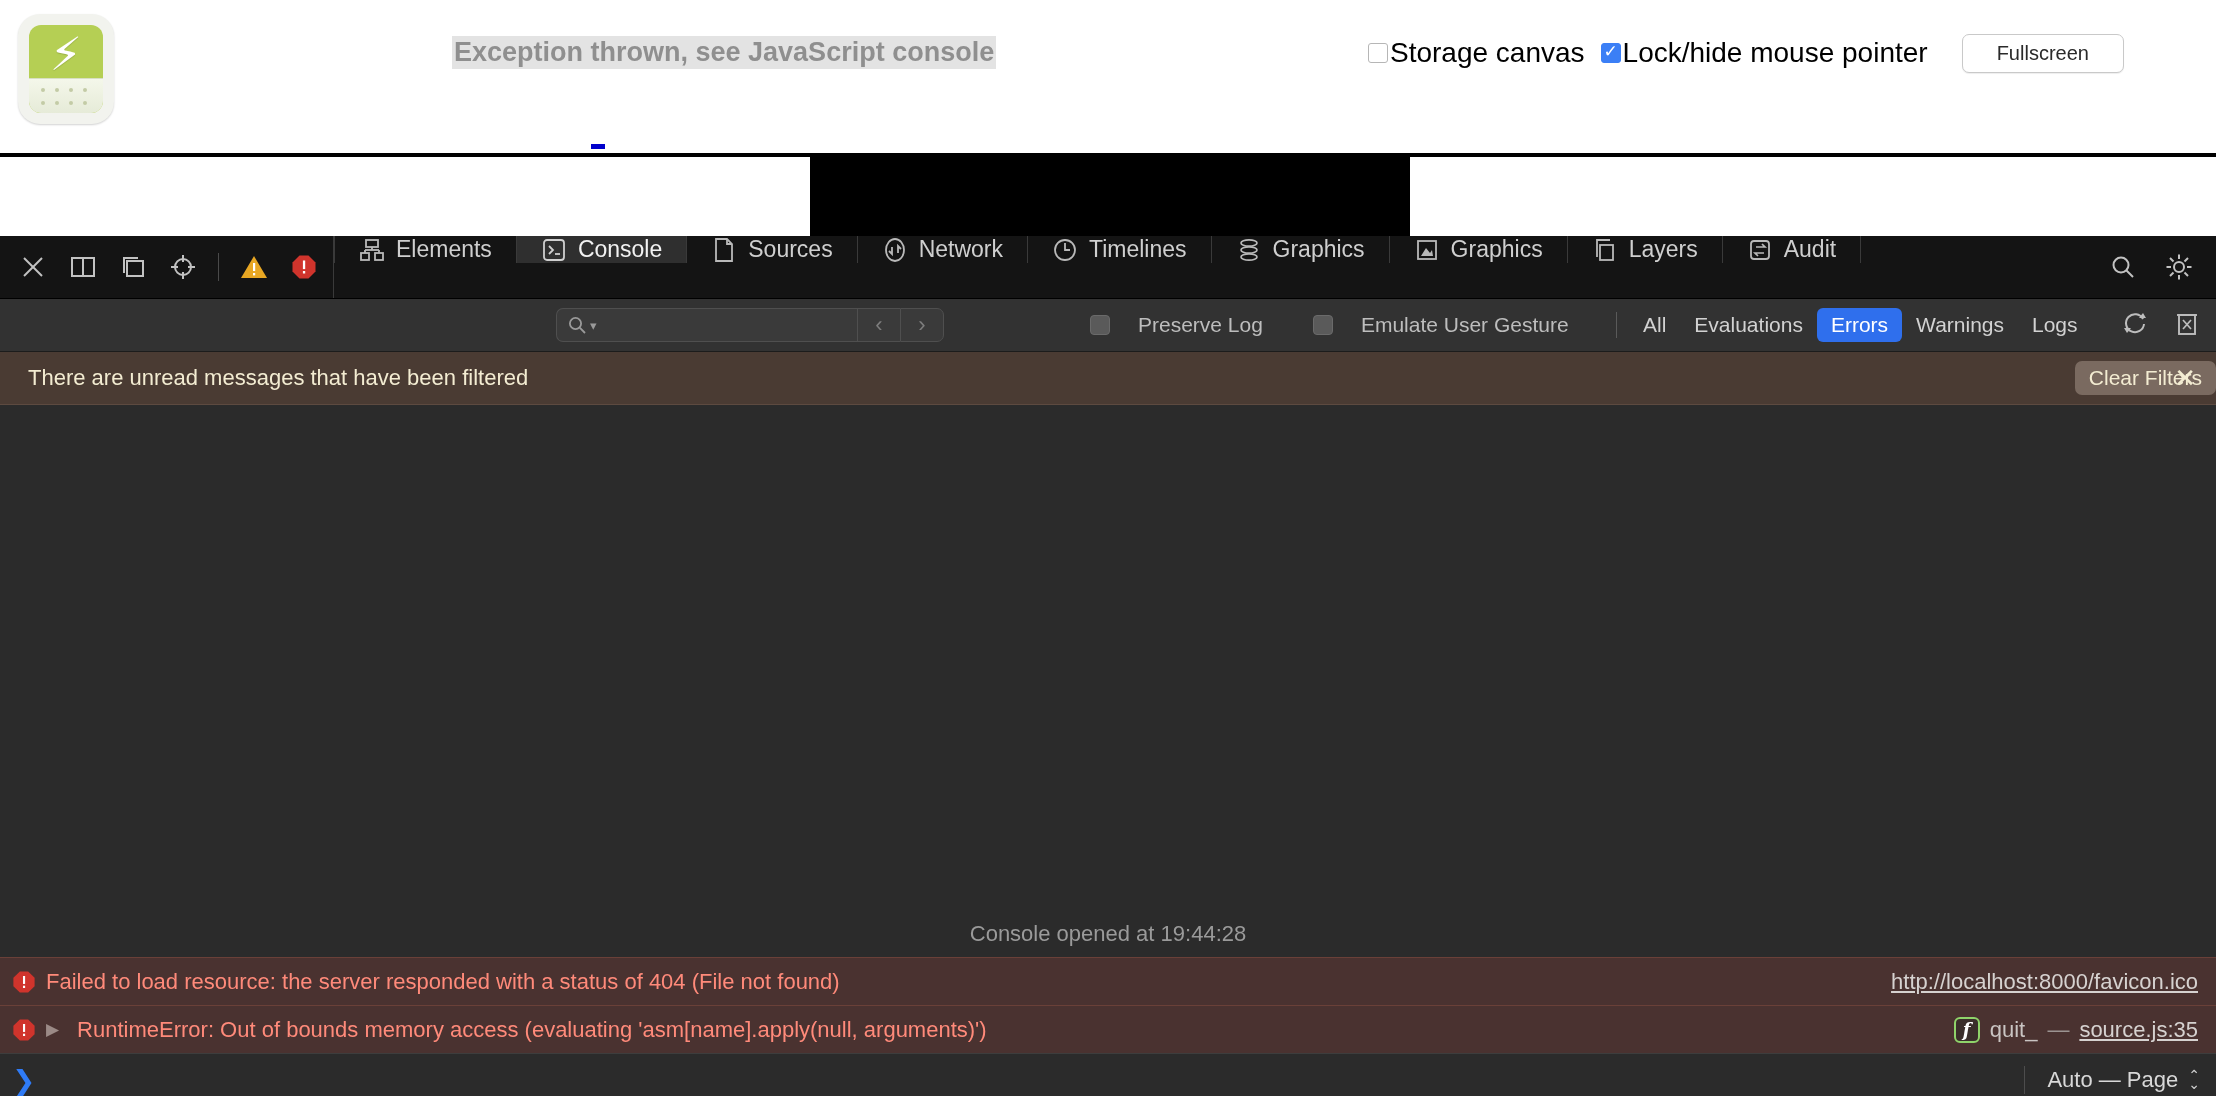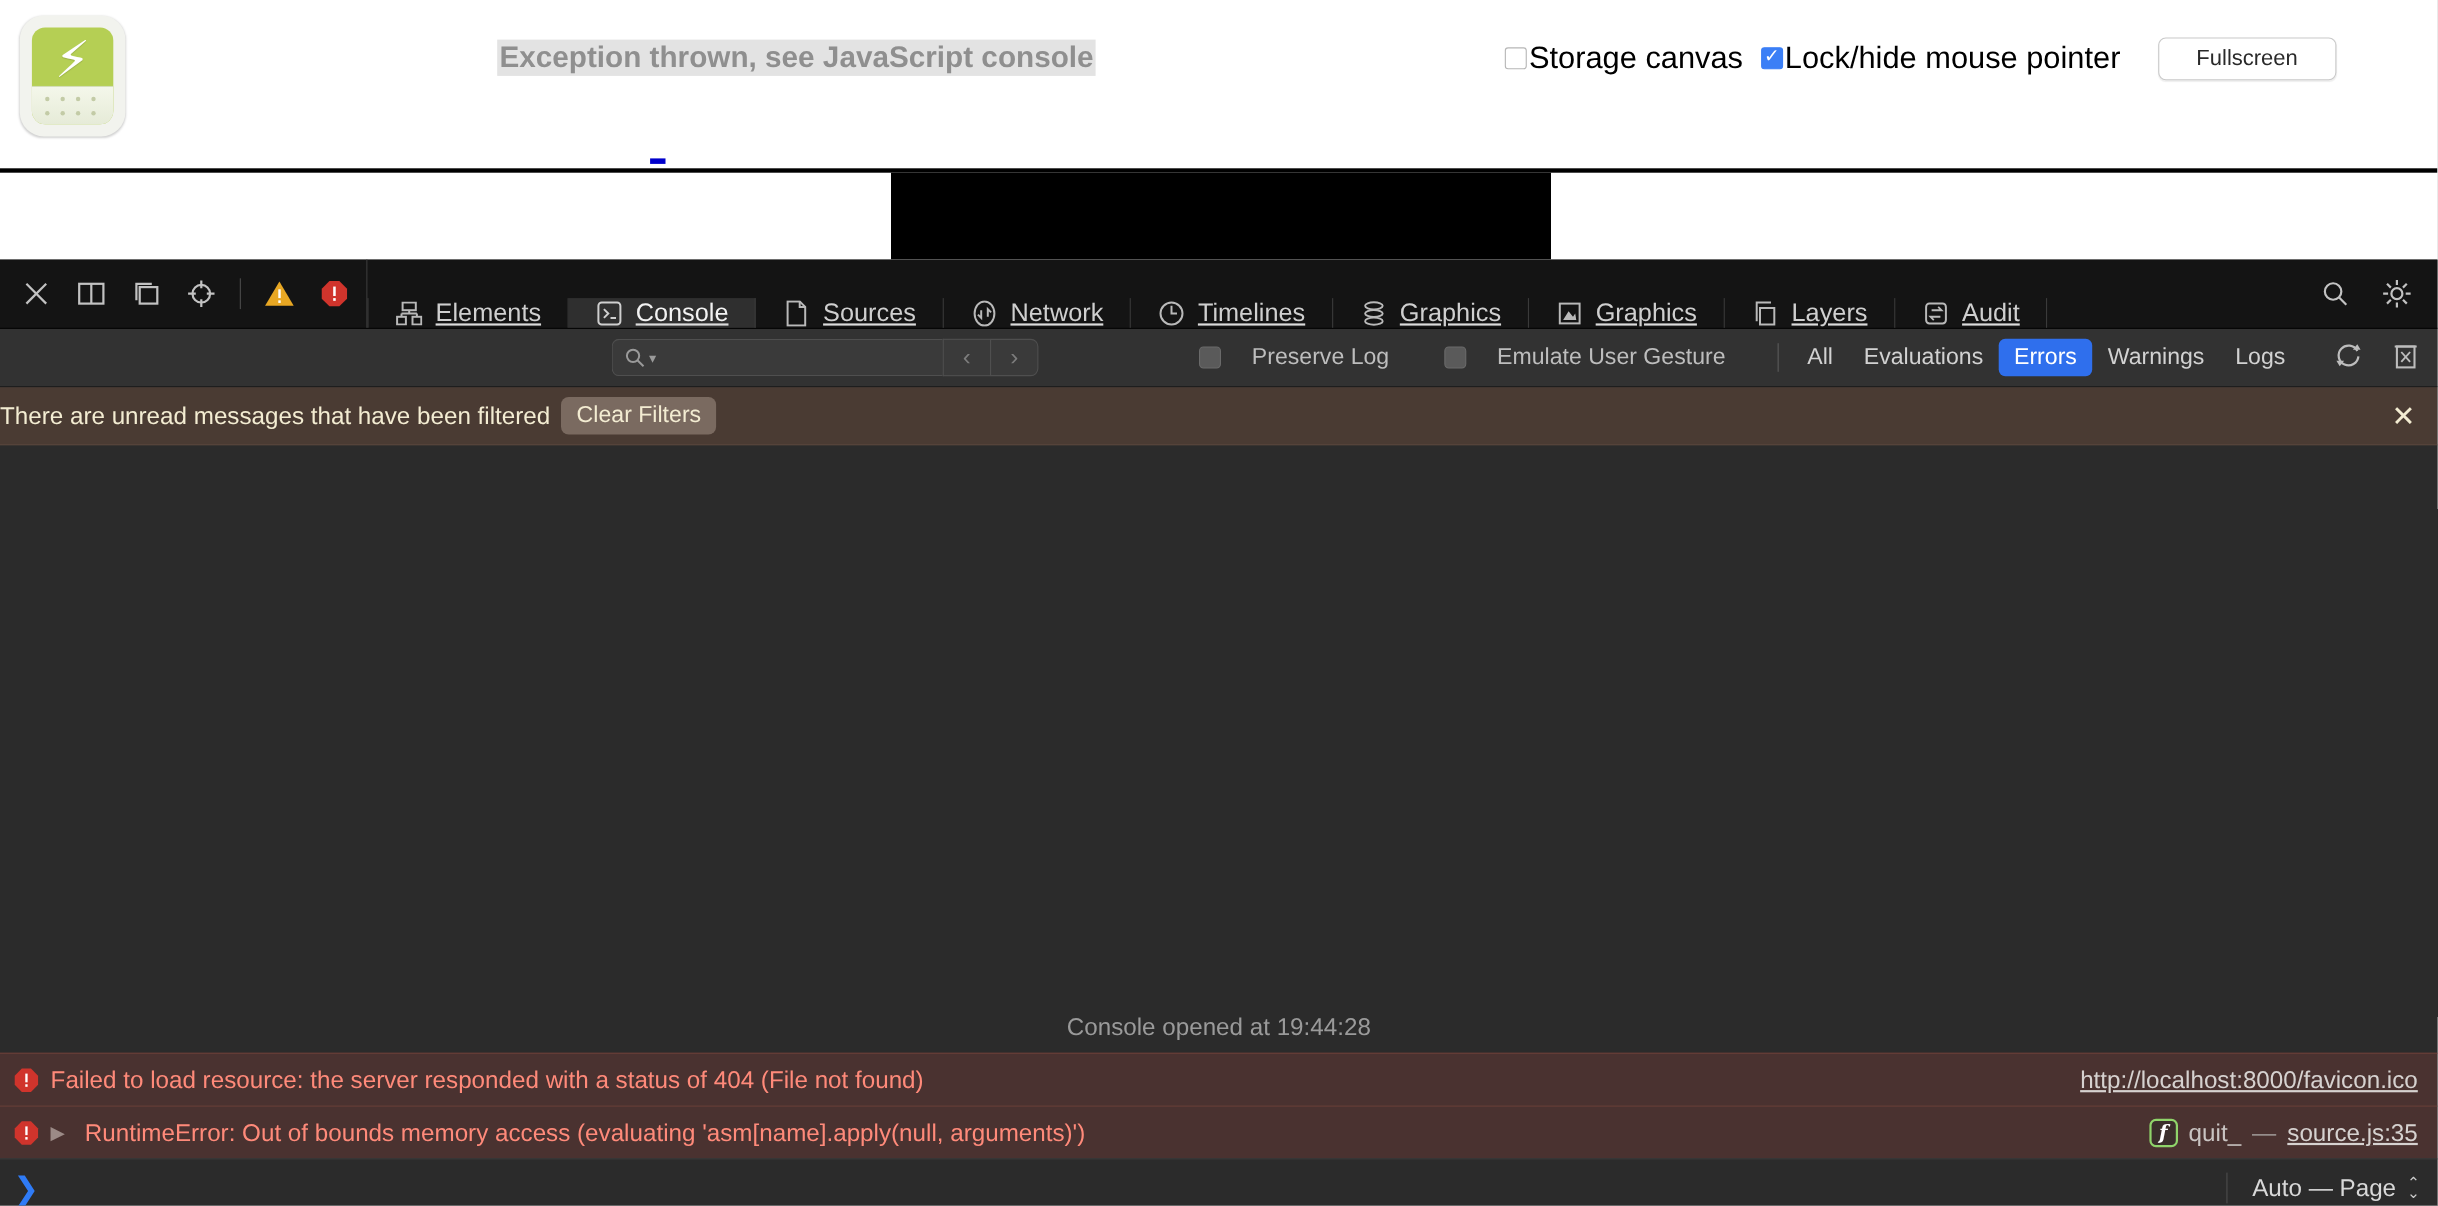--- a/index.html
+++ b/index.html
@@ -227,23 +227,22 @@
     width: 1px; height: 28px;
     background: #4a4a4a;
     align-self: center;
   }
   .tb-divider {
     width: 1px;
     background: #3a3a3a;
   }
   .tabs {
     display: flex;
-    align-items: flex-end;
+    align-items: flex-start;
     flex: 1;
-    text-decoration: underline;
   }
   .tab {
     display: flex;
     align-items: center;
     gap: 11px;
     padding: 0 24px;
     border-right: 1px solid #3a3a3a;
     color: #cfcfcf;
     font-size: 23px;
     cursor: default;
@@ -368,23 +367,24 @@
     color: #bdbdbd;
   }
 
   
   .notice {
     height: 52px;
     background: #4a3b33;
     border-bottom: 1px solid #5d4a40;
     display: flex;
     align-items: center;
-    justify-content: flex-start;
+    justify-content: space-between;
     position: relative;
-    gap: 10px;
+    gap: 22px;
+    padding-left: 28px;
   }
   .notice-text {
     font-size: 22px;
     color: #f3ecd2;
   }
   .notice-btn {
     font-size: 21px;
     color: #f3ecd2;
     background: #7a6a60;
     border: none;

